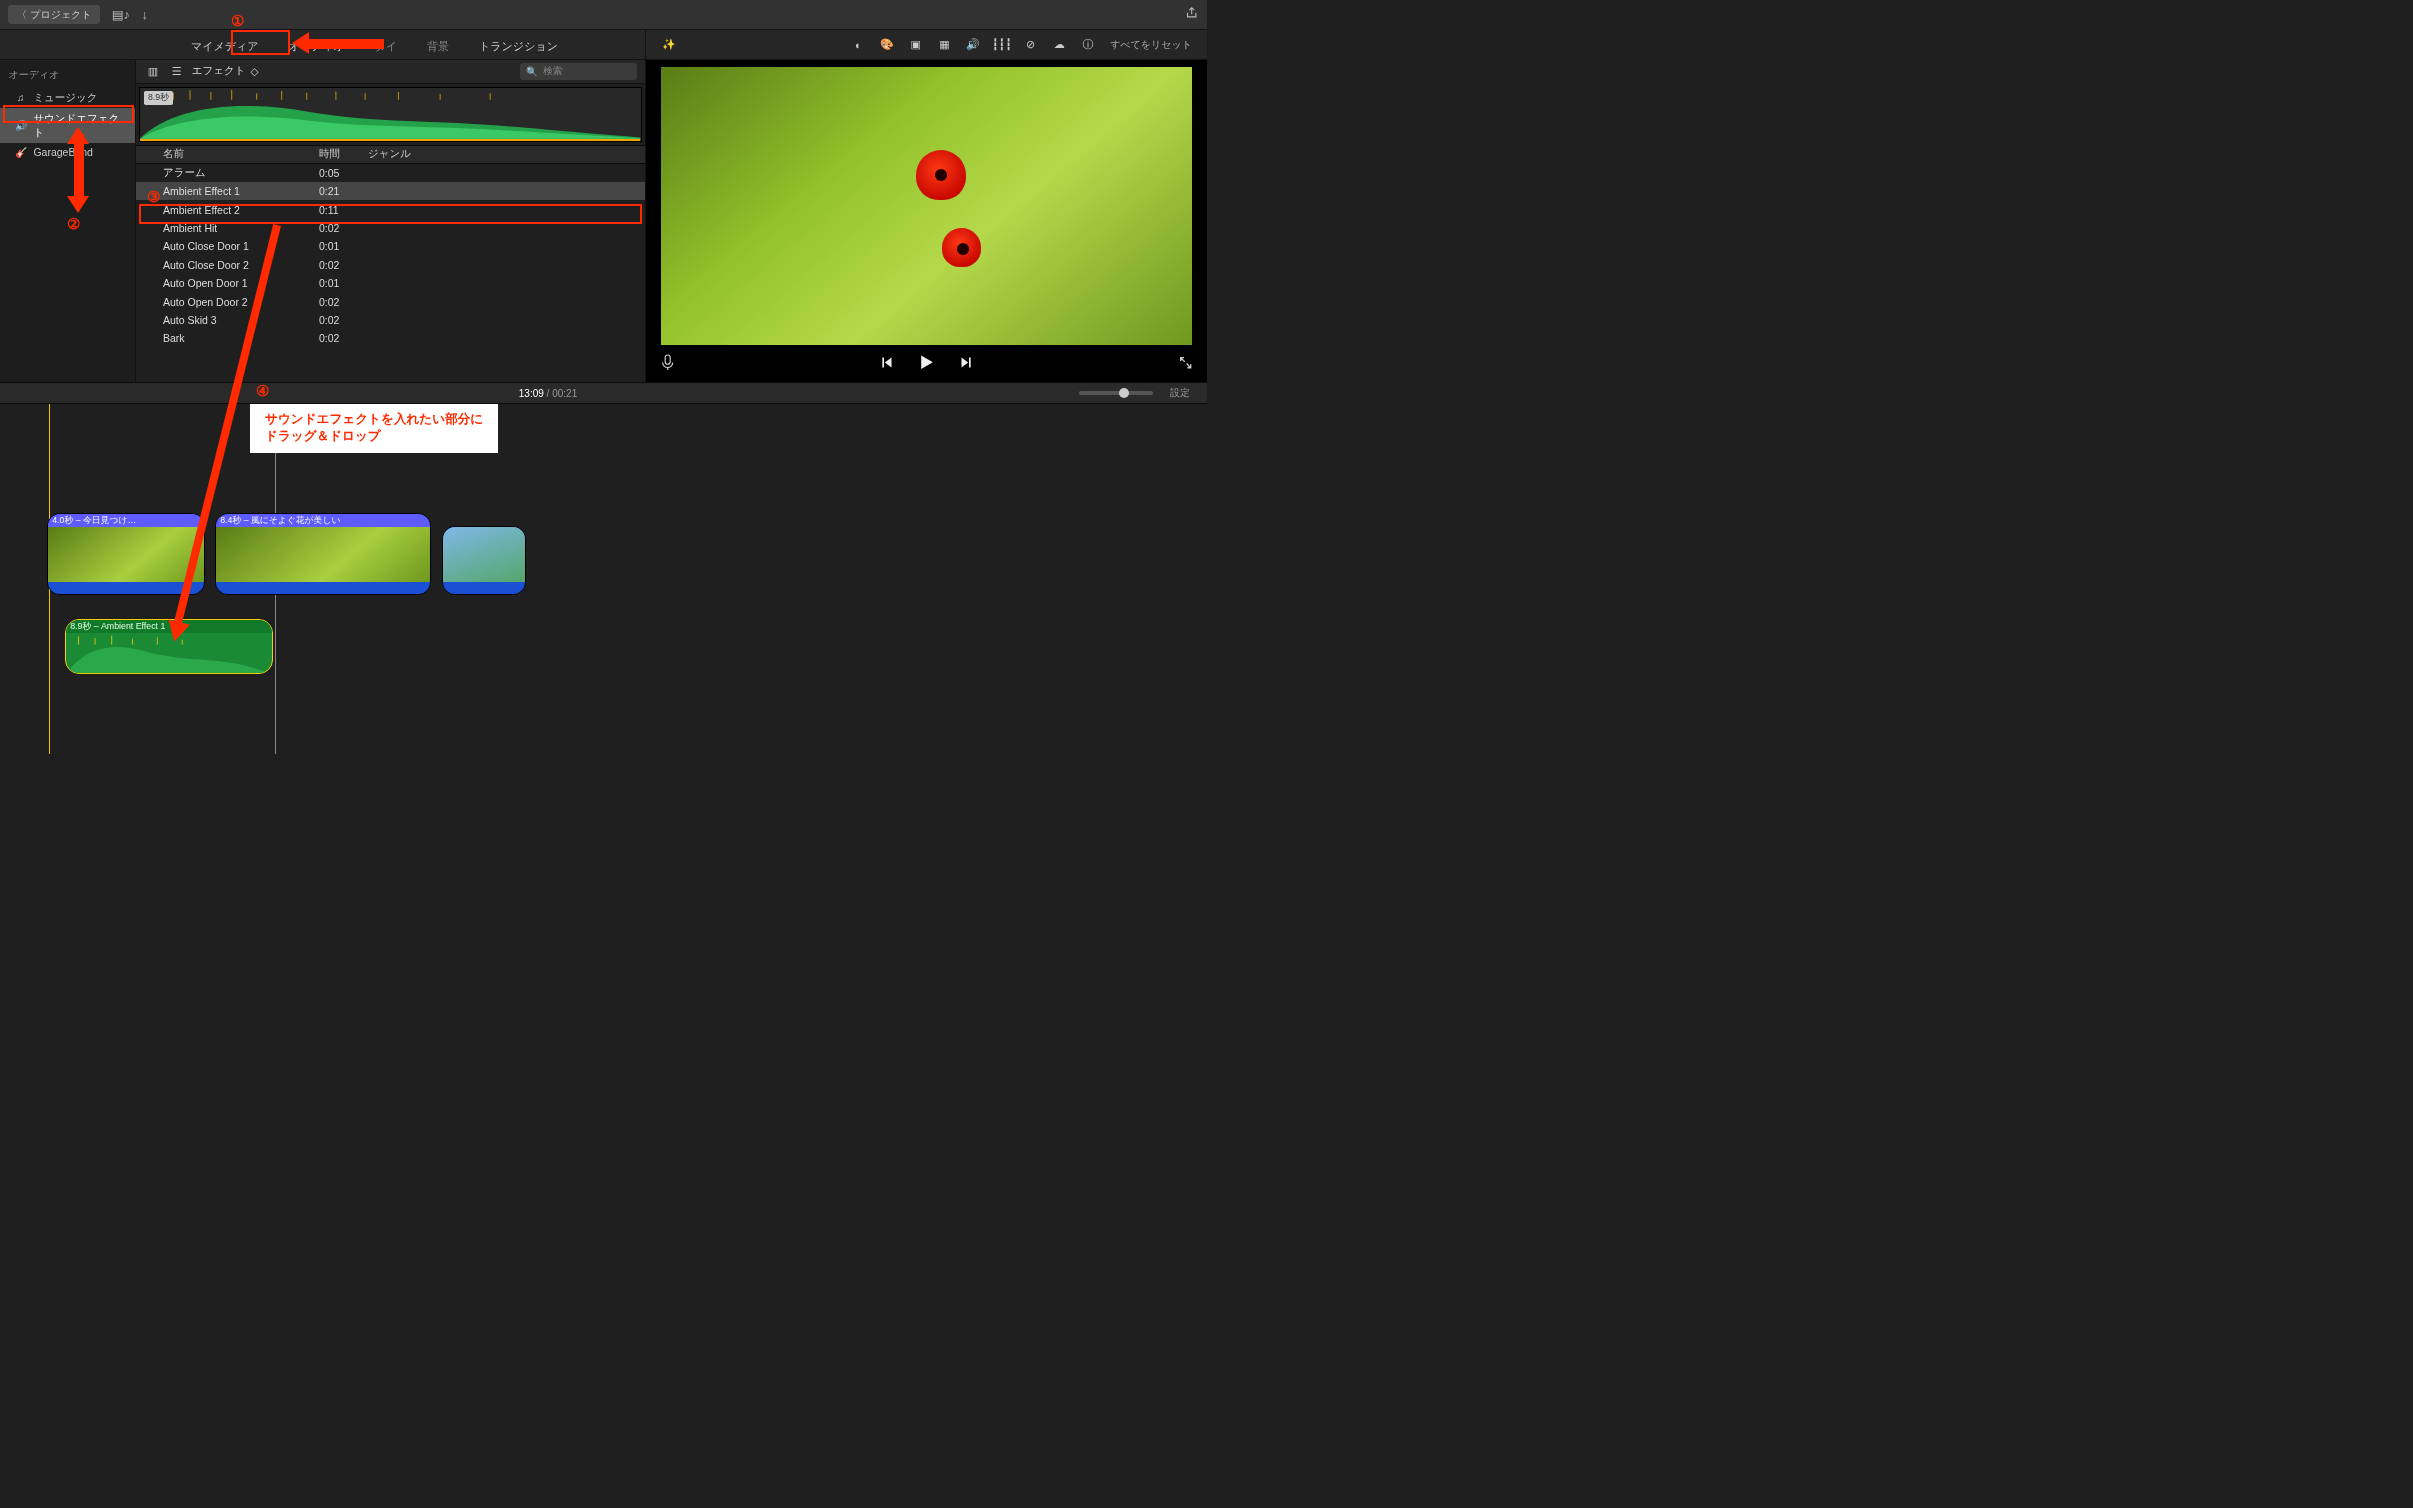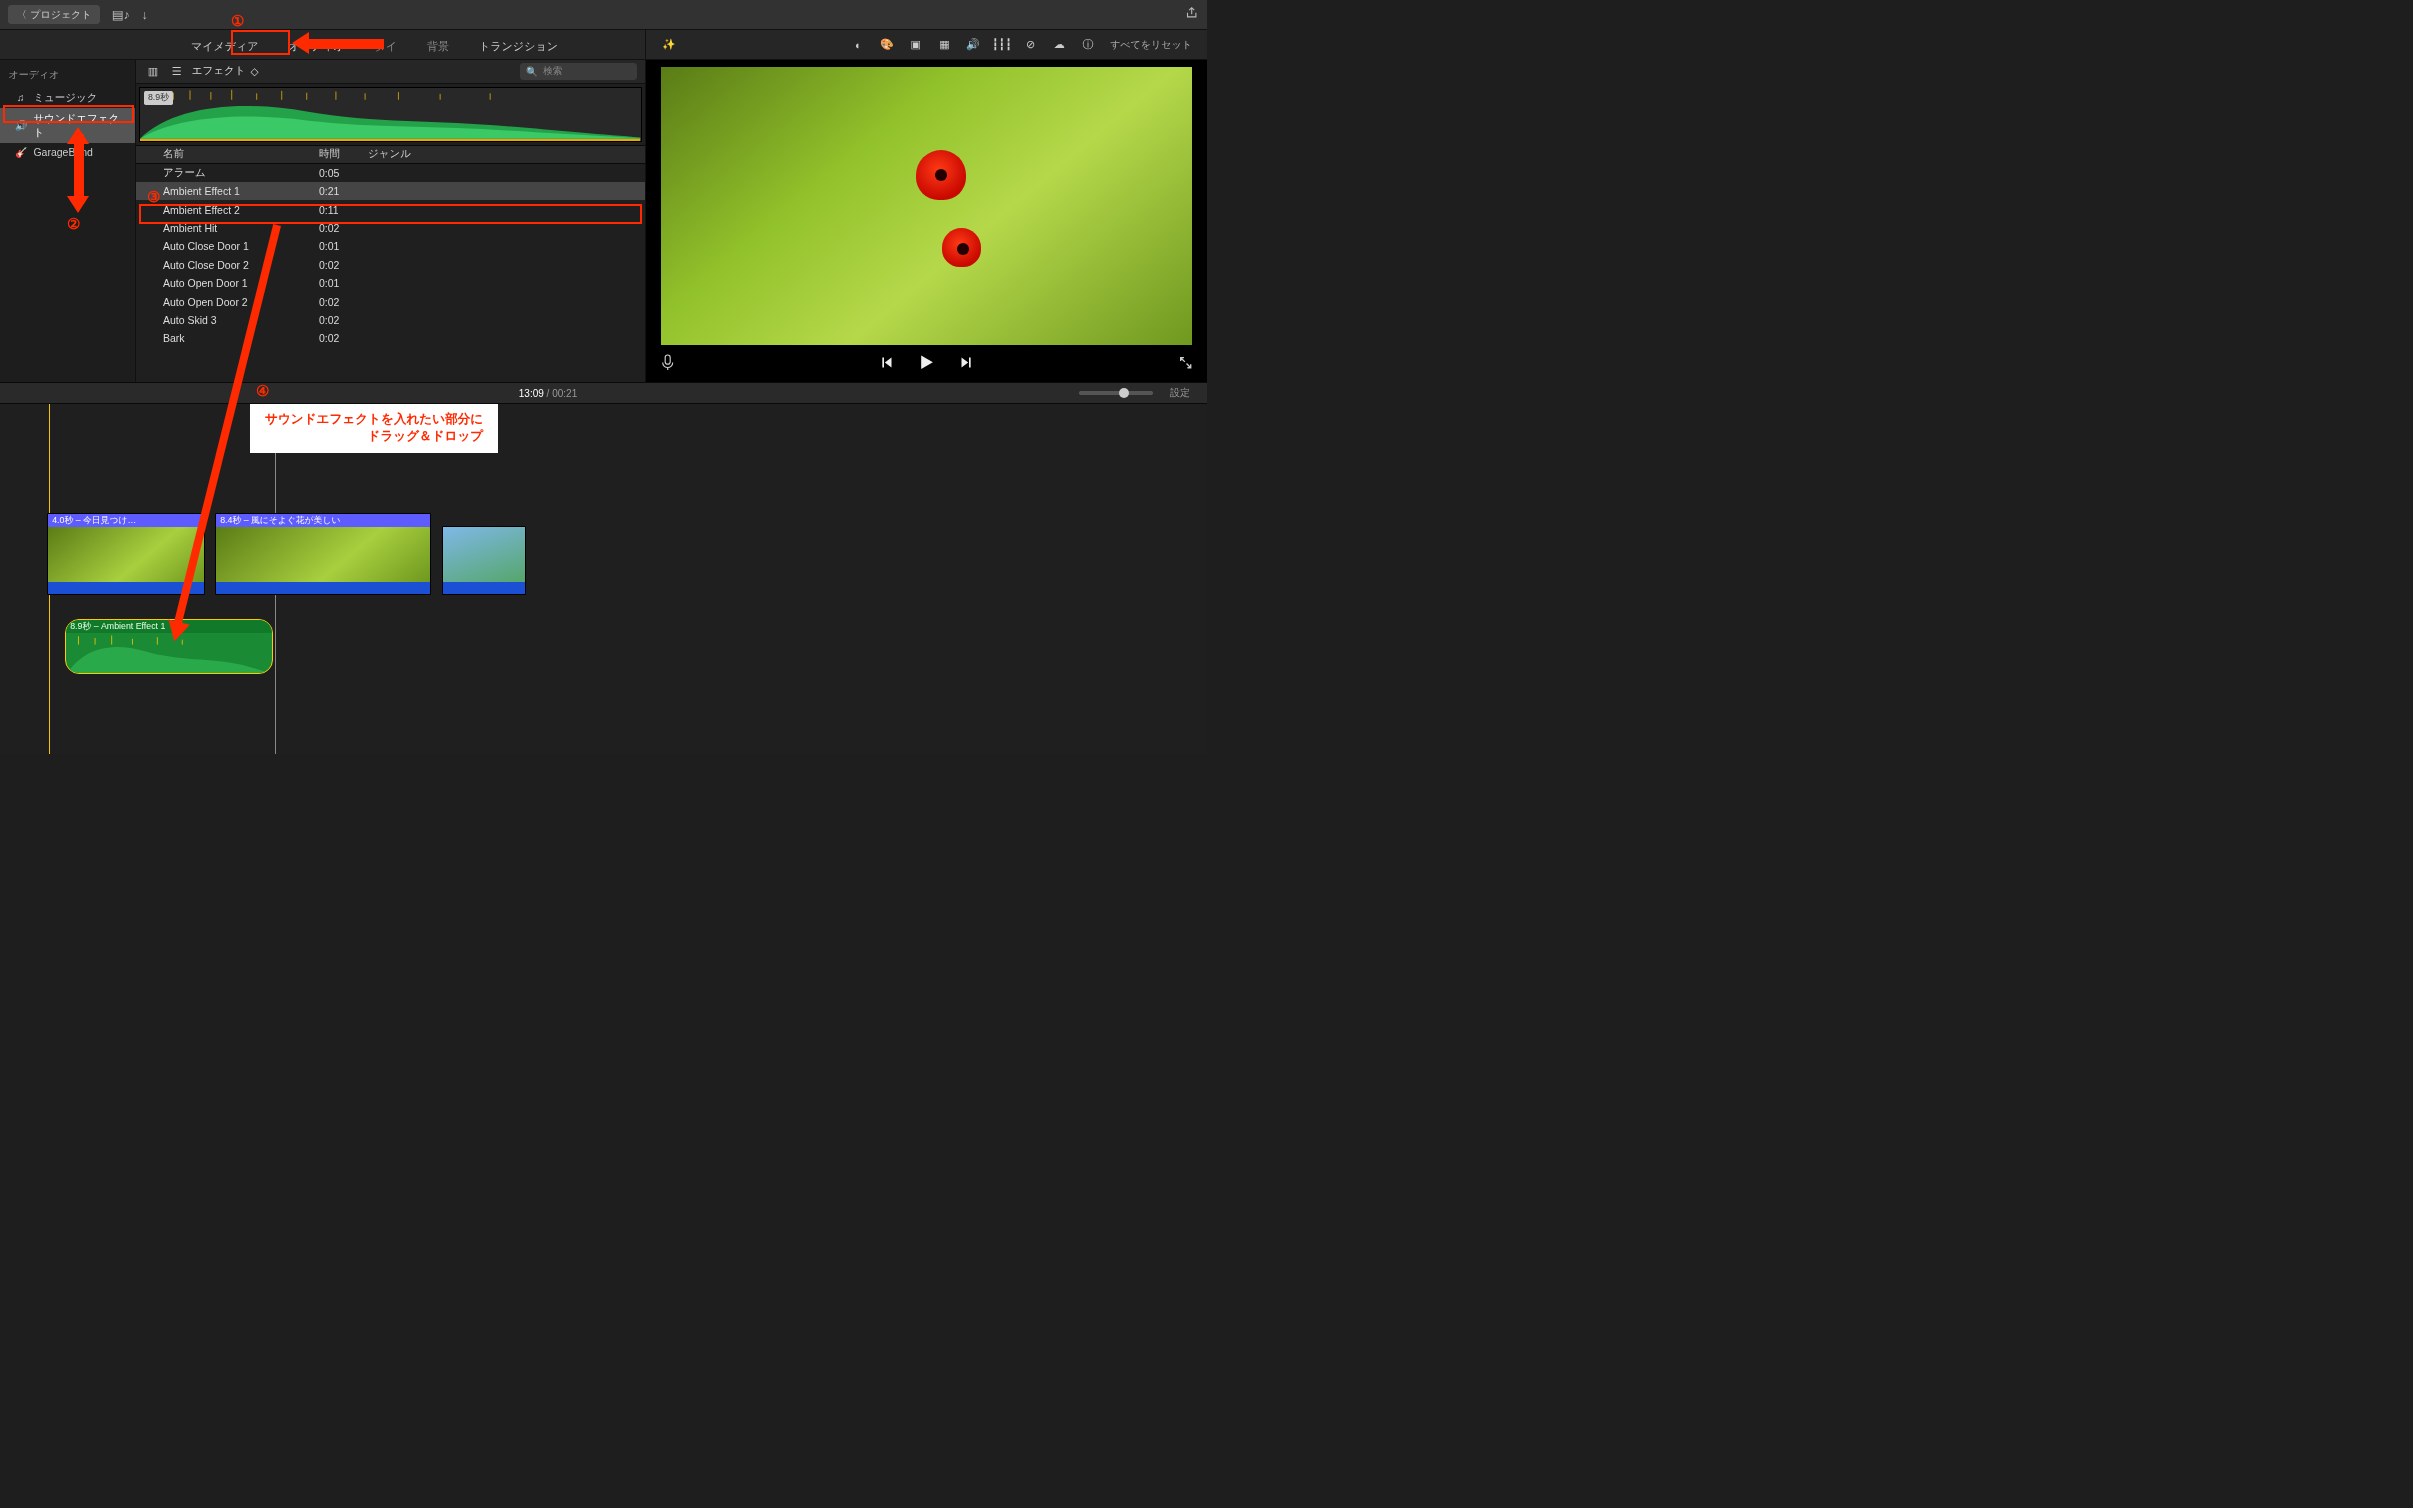--- a/index.html
+++ b/index.html
@@ -147,21 +147,21 @@
 .timeline {
   position: relative; height: 350px; background: #1f1f1f;
   padding-top: 109px; padding-left: 8.4px;
 }
 .playhead {
   position: absolute; top: 0; bottom: 0; width: 0.8px;
   background: #f5c300;
 }
 .clip {
   position: absolute; background: #113a8c; border: 0.8px solid #000;
-  border-radius: 1px; overflow: hidden;
+  border-radius: 13px; overflow: hidden;
 }
 .clip .title-bar {
   height: 13.4px; background: #5e5cff; color: #fff;
   font-size: 8.8px; padding: 0.8px 4.2px; white-space: nowrap;
 }
 .clip .thumb {
   position: absolute; top: 13.4px; left: 0; right: 0; bottom: 11.7px;
   background: linear-gradient(140deg,#5a7c16,#a8cf3e 60%,#6f981f);
 }
 .clip .thumb.bird { background: linear-gradient(160deg,#7fb8e8,#55a66b); }
@@ -197,21 +197,21 @@
   border-top: 11.7px solid transparent; border-bottom: 11.7px solid transparent;
   border-right: 17px solid #ff2a00;
 }
 .anno-arrow.head-d::after {
   bottom: -15px; left: -6.7px;
   border-left: 11.7px solid transparent; border-right: 11.7px solid transparent;
   border-top: 17px solid #ff2a00;
 }
 .anno-callout {
   position: absolute; background: #fff; color: #ff2a00;
-  font-size: 12.6px; font-weight: 600; text-align: right;
+  font-size: 12.6px; font-weight: 600; text-align: left;
   padding: 6.7px 15px; line-height: 1.4;
   pointer-events: none;
 }
 .anno-diag {
   position: absolute; height: 7.5px; background: #ff2a00;
   transform-origin: top left; pointer-events: none;
 }
 .anno-diag::after {
   content: ""; position: absolute; right: -18.4px; top: -8.4px;
   border-top: 11.7px solid transparent; border-bottom: 11.7px solid transparent;

